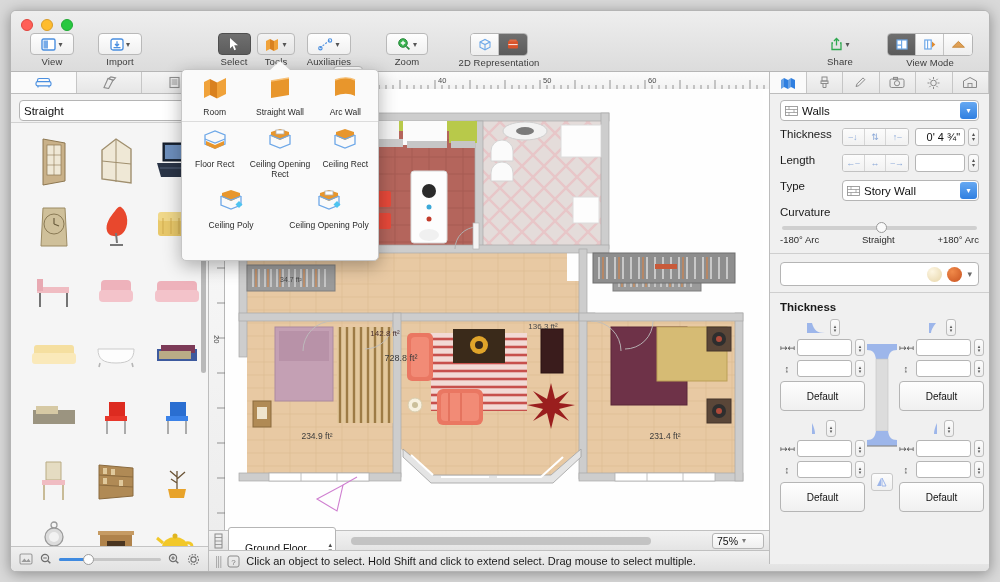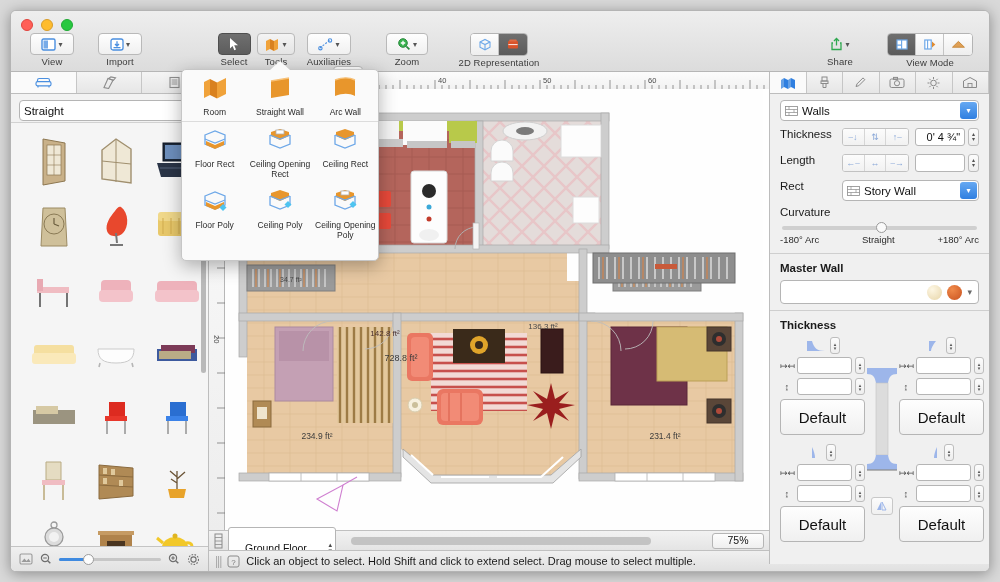--- a/index.html
+++ b/index.html
@@ -86,21 +86,21 @@
     background:linear-gradient(#f2f2f2,#e4e4e4); border-top:1px solid #c0c0c0;
     display:flex; align-items:center; padding:0 5px; gap:5px; }
   .floorsel { width:108px; height:28px; background:#fff; border:1px solid #b5b5b5;
     border-radius:3px; font-size:10.5px; color:#111; display:flex; align-items:flex-end;
     padding:0 16px; position:relative; }
   .hbar { flex:1; height:8px; position:relative; }
   .hbar .th { position:absolute; left:10px; top:0; width:300px; height:8px;
     background:#c3c3c3; border-radius:4px; }
   .zoomsel { width:52px; height:16px; background:linear-gradient(#fdfdfd,#efefef);
     border:1px solid #b5b5b5; border-radius:3px; font-size:10.5px; color:#111;
-    display:flex; align-items:center; justify-content:flex-start; padding:0 4px; gap:4px;flex-direction:column; }
+    display:flex; align-items:center; justify-content:flex-start; padding:0 4px; gap:4px; }
 
   
   .status { position:absolute; left:198px; right:0; bottom:0; height:21px;
     background:linear-gradient(#f0f0f0,#e0e0e0); border-top:1px solid #c0c0c0;
     display:flex; align-items:center; gap:6px; padding:0 6px;
     font-size:11px; color:#1a1a1a; }
   .grip { color:#a8a8a8; letter-spacing:-1px; font-size:12px; }
 
   
   .right { position:absolute; right:0; top:61px; width:220px; bottom:7px;
@@ -145,22 +145,22 @@
     display:flex; align-items:center; justify-content:flex-end; gap:5px; padding:0 6px; }
   .ball { width:15px; height:15px; border-radius:50%; }
   .mould { display:grid; grid-template-columns:85px 30px 85px; gap:0 2px; }
   .mcol { }
   .mrow { display:flex; align-items:center; gap:3px; margin-bottom:4px; }
   .micon { width:14px; font-size:9px; color:#4f4f4f; text-align:center; }
   .mfield { flex:1; height:17px; border:1px solid #b5b5b5; border-radius:3px; background:#fff; }
   .mstep { width:10px; height:17px; border:1px solid #bdbdbd; border-radius:3px;
     background:linear-gradient(#fcfcfc,#eee); display:flex; flex-direction:column;
     align-items:center; justify-content:center; font-size:5px; color:#555; line-height:4px; }
-  .defbtn { height:36px; border:1px solid #b5b5b5; border-radius:4px;
-    background:linear-gradient(#fefefe,#f0f0f0); font-size:15px; color:#111;
+  .defbtn { height:30px; border:1px solid #b5b5b5; border-radius:4px;
+    background:linear-gradient(#fefefe,#f0f0f0); font-size:10px; color:#111;
     display:flex; align-items:center; justify-content:center; }
   .profbox { display:flex; align-items:center; justify-content:center; }
 
   
   .popover { position:absolute; left:170px; top:58px; width:198px; height:192px;
     background:#fafafa; border:1px solid #c6c6c6; border-radius:5px;
     box-shadow:0 5px 18px rgba(0,0,0,.3); z-index:60; }
   .popover:before { content:""; position:absolute; left:88px; top:-9px;
     border-left:10px solid transparent; border-right:10px solid transparent;
     border-bottom:9px solid #fafafa; }
@@ -862,21 +862,21 @@
           <div>↔</div>
           <div>⎯→</div>
         </div>
         <div class="tfield" style="width:50px;">
           <span></span>
         </div>
         <div class="stepper">▴<br>▾</div>
       </div>
 
       <div class="frow">
-        <div class="flab">Rect</div>
+        <div class="flab">Type</div>
         <div class="selrow" style="flex:1;margin-bottom:0;">
           <svg width="13" height="10" viewBox="0 0 13 10">
             <rect x="0.5" y="0.5" width="12" height="9" fill="#fff" stroke="#8a8a8a" stroke-width=".8"></rect>
             <path d="M0.5 3.5h12M0.5 6.5h12M4 0.5v3M9 3.5v3M4 6.5v3" stroke="#8a8a8a" stroke-width=".7"></path>
           </svg>
           <span>Story Wall</span>
           <span class="sq">▾</span>
         </div>
       </div>
 
@@ -885,21 +885,20 @@
         <div class="k"></div>
       </div>
       <div class="trow">
         <span>-180° Arc</span>
         <span>Straight</span>
         <span>+180° Arc</span>
       </div>
 
       <div class="hr"></div>
 
-      <div class="sechead">Master Wall</div>
       <div class="mwall">
         <div class="ball" style="background:radial-gradient(circle at 35% 30%,#fdf6e3,#e7d5a8);"></div>
         <div class="ball" style="background:radial-gradient(circle at 35% 30%,#f08a4a,#c9521f);"></div>
         <span style="font-size:9px;color:#6a6a6a;">▾</span>
       </div>
 
       <div class="hr"></div>
 
       <div class="sechead">Thickness</div>
 
@@ -1050,29 +1049,20 @@
           <path d="M5 4l9-3 9 3v4l-9 4-9-4z" fill="#e8962c"></path>
           <path d="M4 7v9l10 4 10-4V7" fill="none" stroke="#6ea8e8" stroke-width="1.3"></path>
           <path d="M4 7l10 4 10-4" fill="none" stroke="#6ea8e8" stroke-width="1.3"></path>
         </svg>
         <div class="pl">Ceiling Rect</div>
       </div>
     </div>
     <div class="pvsec">
       <div class="pvitem">
         <svg width="28" height="24" viewBox="0 0 28 24">
-          <path d="M4 7l10-4 10 4v9l-10 4-10-4z" fill="none" stroke="#6ea8e8" stroke-width="1.3"></path>
-          <path d="M4 11l10 4 10-4" fill="none" stroke="#6ea8e8" stroke-width="1.3"></path>
-          <path d="M5 13l9 4 9-4v4l-9 4-9-4z" fill="#e8962c"></path>
-          <path d="M22 15l3.5 3.5L22 22l-3.5-3.5z" fill="#4ec4f0"></path>
-        </svg>
-        <div class="pl">Floor Poly</div>
-      </div>
-      <div class="pvitem">
-        <svg width="28" height="24" viewBox="0 0 28 24">
           <path d="M5 4l9-3 9 3v4l-9 4-9-4z" fill="#e8962c"></path>
           <path d="M4 7v9l10 4 10-4V7" fill="none" stroke="#6ea8e8" stroke-width="1.3"></path>
           <path d="M4 7l10 4 10-4" fill="none" stroke="#6ea8e8" stroke-width="1.3"></path>
           <path d="M22 12l3.5 3.5L22 19l-3.5-3.5z" fill="#4ec4f0"></path>
         </svg>
         <div class="pl">Ceiling Poly</div>
       </div>
       <div class="pvitem">
         <svg width="28" height="24" viewBox="0 0 28 24">
           <path d="M5 4l9-3 9 3v4l-9 4-9-4z" fill="#e8962c"></path>

